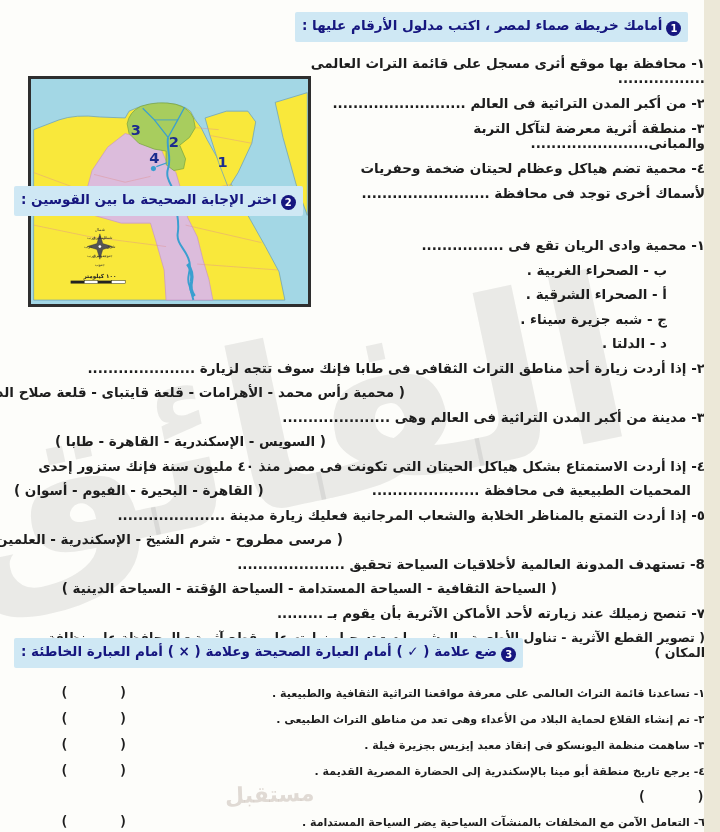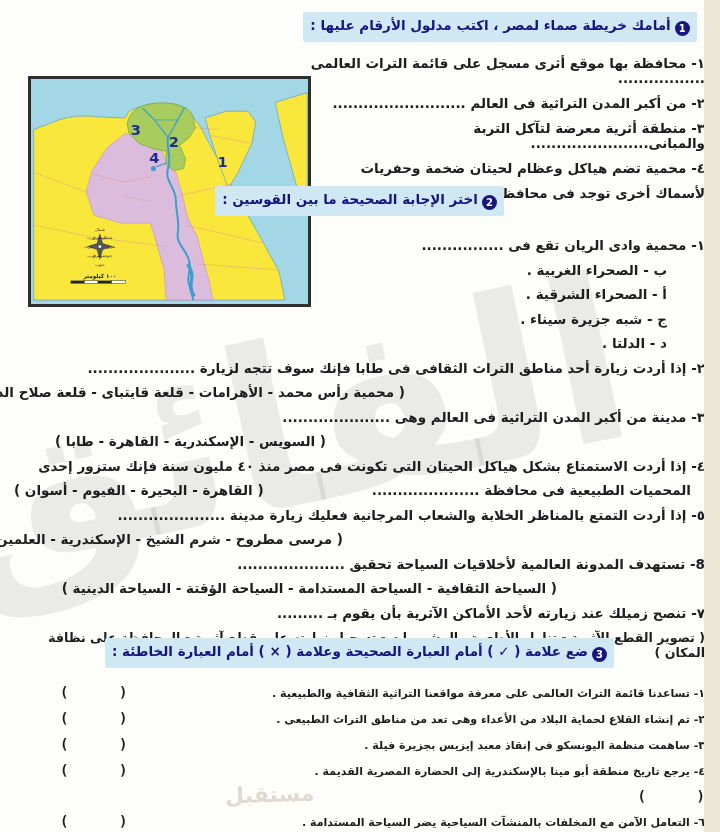--- a/index.html
+++ b/index.html
@@ -8,21 +8,21 @@
   .page-edge { position:absolute; top:0; right:0; width:16px; height:832px;
                background:#ece8d8; z-index:3; }
   .watermark-main { position:absolute; top:150px; left:110px; width:520px; height:520px;
                     z-index:0; color:rgba(110,110,110,0.13); font-size:225px; font-weight:bold;
                     transform:rotate(-12deg); text-align:center; line-height:520px;
                     pointer-events:none; user-select:none; }
   .watermark-small { position:absolute; top:782px; left:225px; z-index:0;
                      color:rgba(160,140,125,0.30); font-size:22px; font-weight:bold;
                      transform:rotate(-2deg); pointer-events:none; }
   .sec { position:absolute; z-index:2; }
-  .sec-header-wrap { text-align:center; }
+  .sec-header-wrap { text-align:left; }
   .sec-header { display:inline-block; background:#cfe8f4; color:#16167f;
                 font-weight:bold; font-size:13.5px; padding:5px 7px 6px; border-radius:2px; }
   .circle-num { display:inline-flex; width:15px; height:15px; border-radius:50%;
                 background:#16167f; color:#fff; font-size:10px; font-weight:bold;
                 justify-content:center; align-items:center; vertical-align:-2px;
                 margin-left:4px; }
   .line { font-size:13.5px; font-weight:bold; color:#1d1d1d; line-height:15px;
           margin-bottom:9.5px; text-align:right; }
   .choice { padding-right:38px; }
   .opt-q2 { padding-right:300px; white-space:nowrap; }

